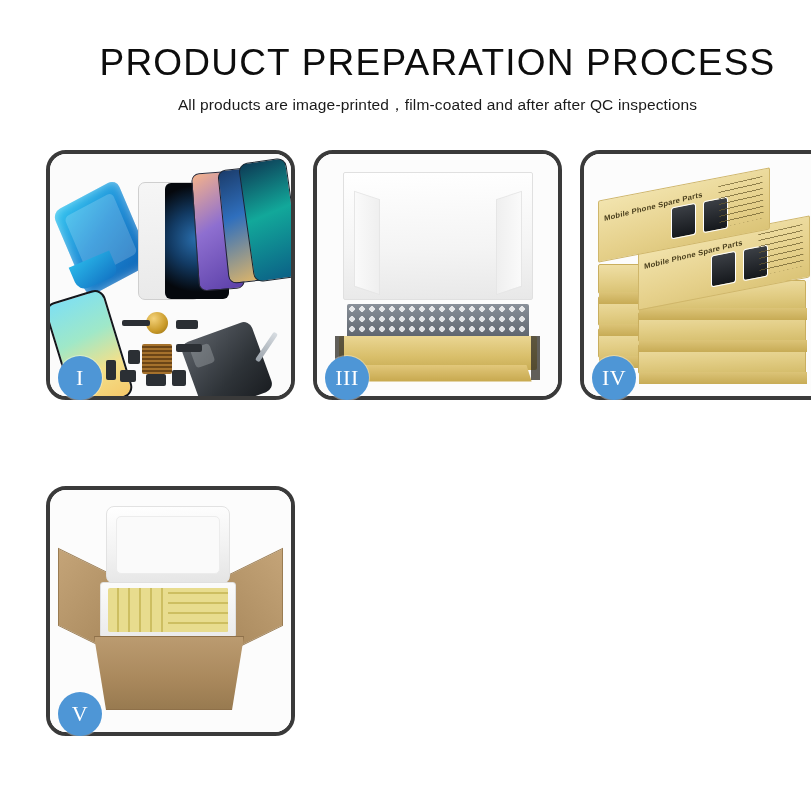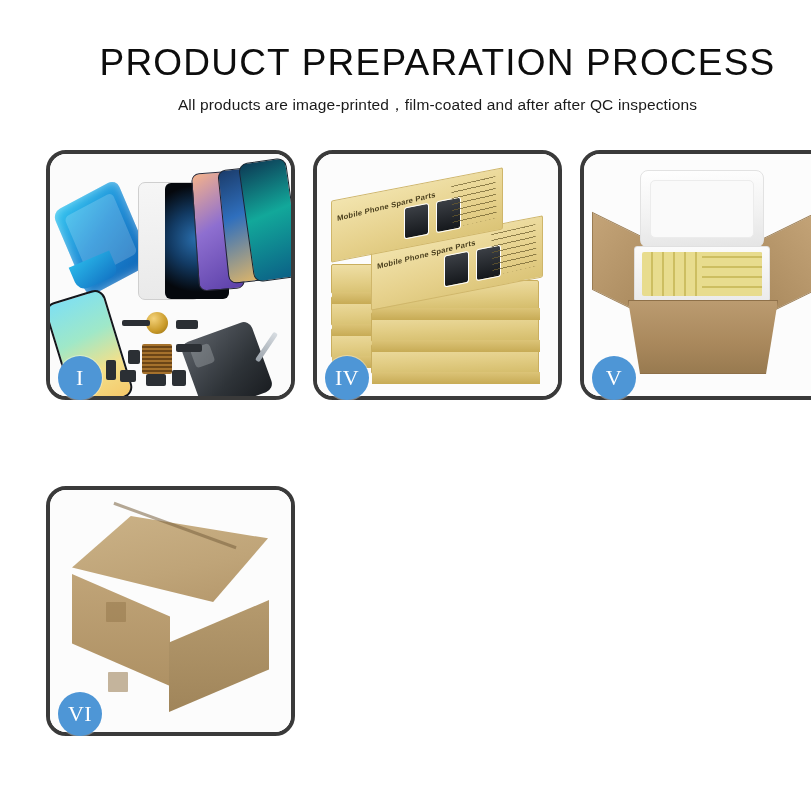--- a/index.html
+++ b/index.html
@@ -439,20 +439,34 @@
         <div class="chip" style="left:126px; top:190px; width:26px; height:8px;"></div>
         <div class="chip" style="left:70px;  top:216px; width:16px; height:12px;"></div>
         <div class="chip" style="left:96px;  top:220px; width:20px; height:12px;"></div>
         <div class="chip" style="left:122px; top:216px; width:14px; height:16px;"></div>
         <div class="chip" style="left:56px;  top:206px; width:10px; height:20px;"></div>
       </div>
       <div class="badge">I</div>
     </div>
 
 
+    <div class="panel">
+      <div class="panel-inner">
+        <div class="p3lid">
+          <div class="p3lid-flapL"></div>
+          <div class="p3lid-flapR"></div>
+        </div>
+        <div class="p3bubble"></div>
+        <div class="p3tray"></div>
+        <div class="p3tray-front"></div>
+        <div class="p3edge" style="left:18px;"></div>
+        <div class="p3edge" style="right:18px;"></div>
+      </div>
+      <div class="badge">III</div>
+    </div>
 
     <div class="panel">
       <div class="panel-inner">
         <div class="stack">
 
           <div class="sbox" style="left:4px;  top:150px;">
             <div class="sbox-side"></div>
           </div>
           <div class="sbox" style="left:4px;  top:118px;">
             <div class="sbox-side"></div>
@@ -496,26 +510,15 @@
         <div class="v-flapR"></div>
         <div class="v-foam-lid"></div>
         <div class="v-foam-body"></div>
         <div class="v-inner-boxes"></div>
         <div class="v-inner-boxes2"></div>
         <div class="v-carton-front"></div>
       </div>
       <div class="badge">V</div>
     </div>
 
-    <div class="panel">
-      <div class="panel-inner">
-        <div class="vi-top"></div>
-        <div class="vi-top-seam"></div>
-        <div class="vi-left"></div>
-        <div class="vi-right"></div>
-        <div class="vi-tape" style="left:56px; top:112px; width:20px; height:20px;"></div>
-        <div class="vi-tape" style="left:58px; top:182px; width:20px; height:20px;"></div>
-      </div>
-      <div class="badge">VI</div>
-    </div>
 
   </div>
 </div>
 
 </body></html>

